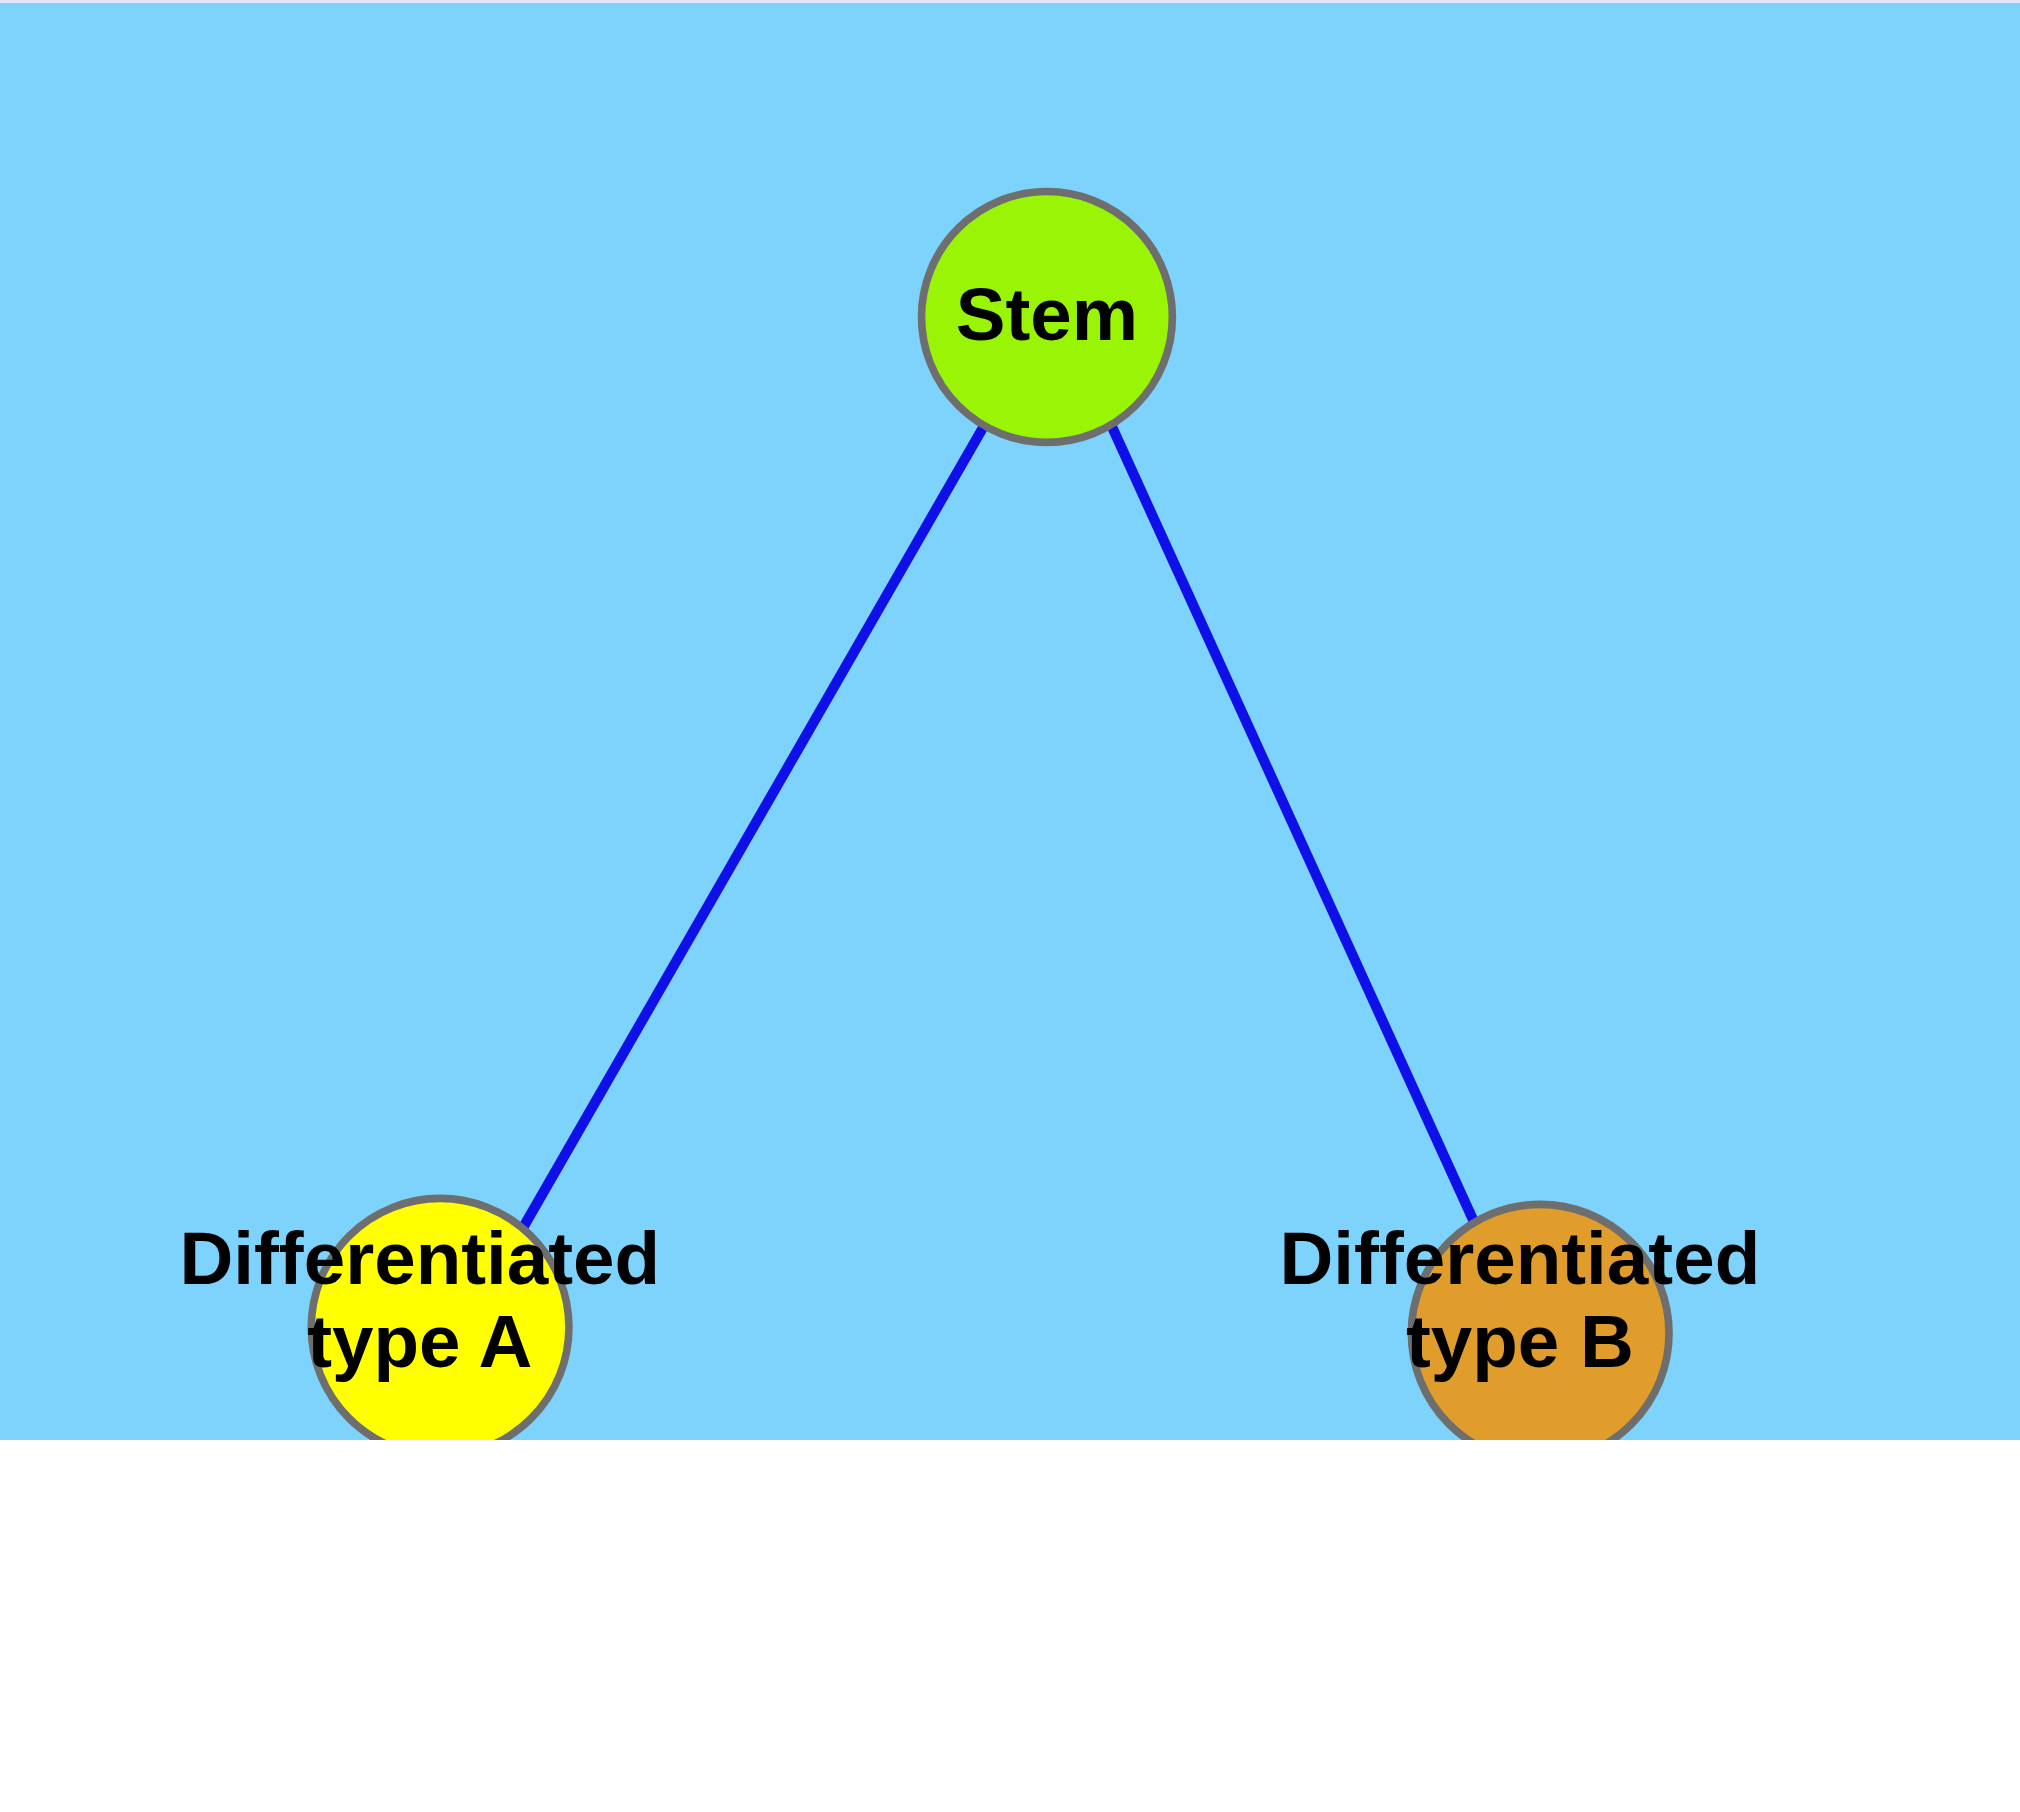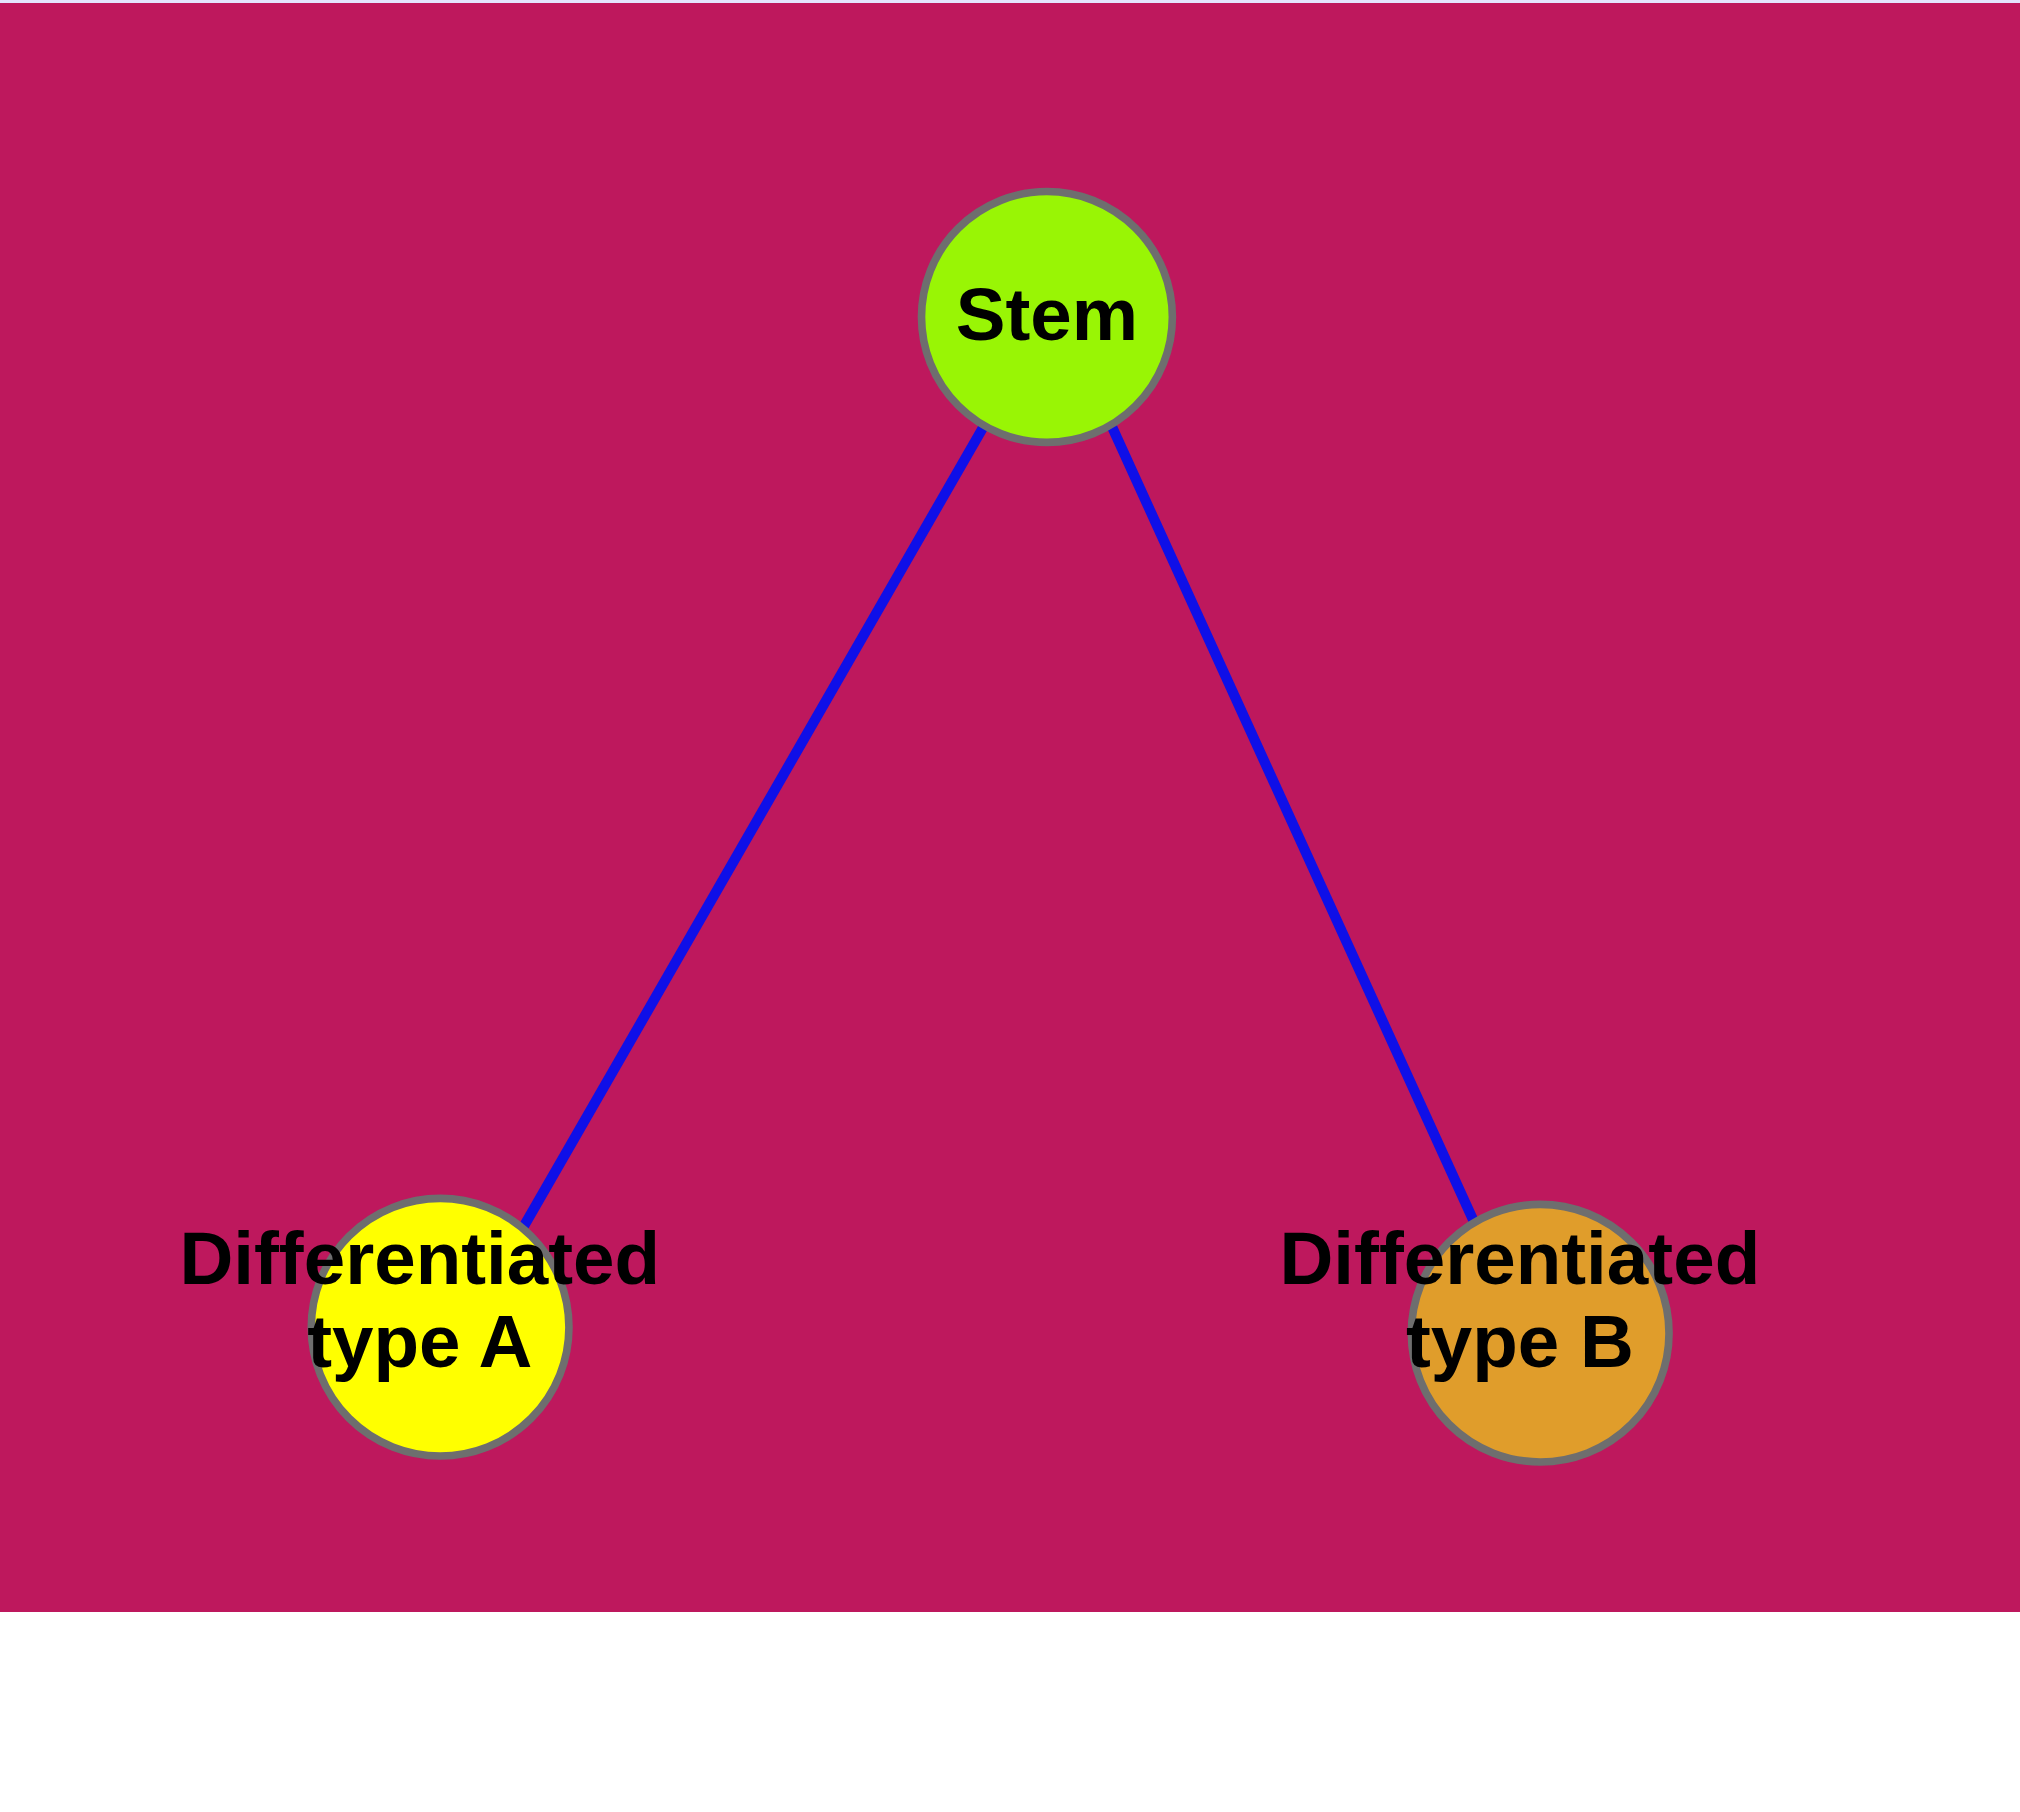--- a/index.html
+++ b/index.html
@@ -41,21 +41,21 @@
     left: 0;
     top: 0;
     width: 2021px;
     height: 2.5px;
     background: #e4e4fd;
   }
 </style>
 </head>
 <body>
 
-<div id="stage" style="background: #be185d; width: 2021px; height: 1612px;">
+<div id="stage" style="background: #7dd3fc; width: 2021px; height: 1440px;">
 
   <div class="top-hairline"></div>
 
   <svg id="graph-svg" viewBox="0 0 2384 2138" xmlns="http://www.w3.org/2000/svg">
 
     <g>
       <line class="edge-line" x1="1161" y1="502" x2="616" y2="1450" stroke="#0f0fe8" stroke-width="12"></line>
       <line class="edge-line" x1="1311" y1="502" x2="1740" y2="1444" stroke="#0f0fe8" stroke-width="12"></line>
     </g>
 

